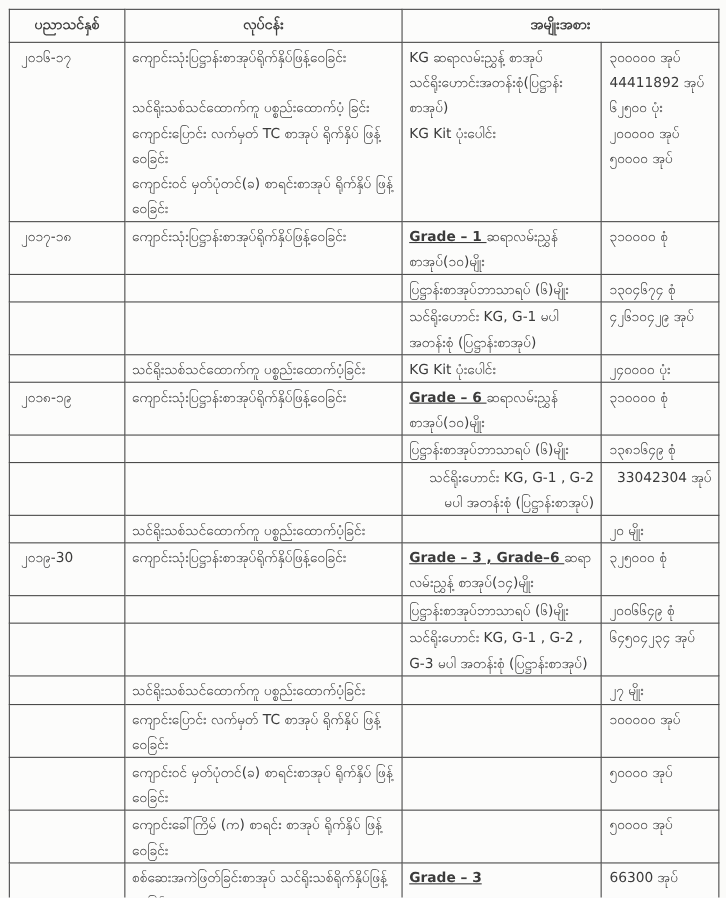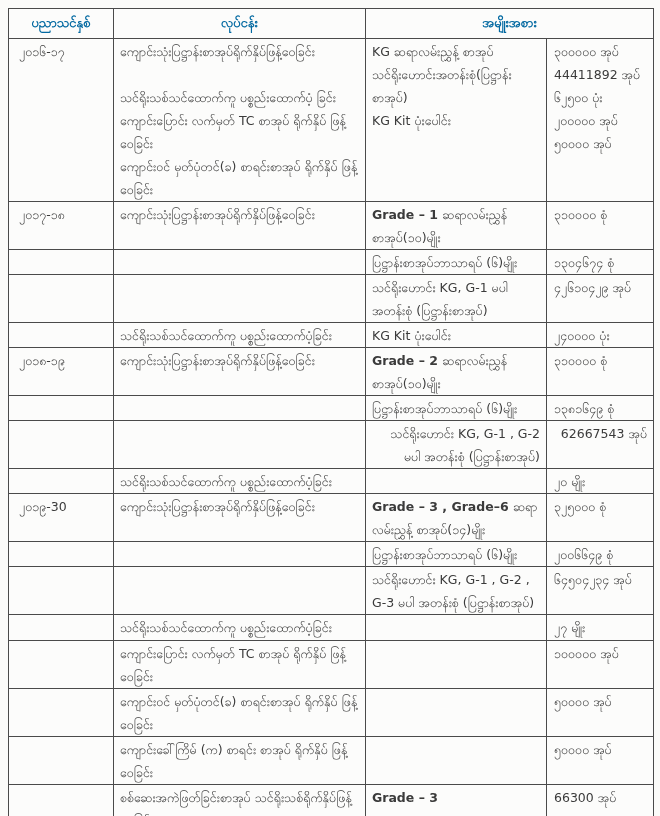--- a/index.html
+++ b/index.html
@@ -28,25 +28,25 @@
     overflow:hidden;
     word-break:break-word;
   }
   th{
     font-size:13px;
     font-weight:bold;
     text-align:center;
     line-height:24px;
     padding:2px 4px;
     height:25px;
-    color:#0369a1;
+    color:#404040;
   }
   .c-year{padding-left:10px;}
   .c-qty{padding-left:7px;}
-  .bold{font-weight:bold;}
+  .bold{font-weight:bold;text-decoration:underline;}
   .ln{min-height:23px;}
 </style>
 </head>
 <body>
 
 <table>
   <colgroup>
     <col style="width:105px">
     <col style="width:252px">
     <col style="width:181px">
@@ -125,21 +125,21 @@
         <td class="c-qty">
           <div class="ln">၂၄၀၀၀၀ ပုံး</div>
         </td>
       </tr>
       <tr style="height: 26px;">
         <td class="c-year">၂၀၁၈-၁၉</td>
         <td class="c-act">
           <div class="ln">ကျောင်းသုံးပြဋ္ဌာန်းစာအုပ်ရိုက်နှိပ်ဖြန့်ဝေခြင်း</div>
         </td>
         <td class="c-cat">
-          <div class="ln"><span class="bold">Grade – 2 </span>ဆရာလမ်းညွှန်စာအုပ်(၁၀)မျိုး</div>
+          <div class="ln"><span class="bold">Grade – 6 </span>ဆရာလမ်းညွှန်စာအုပ်(၁၀)မျိုး</div>
         </td>
         <td class="c-qty">
           <div class="ln">၃၁၀၀၀၀ စုံ</div>
         </td>
       </tr>
       <tr style="height: 22px;">
         <td class="c-year"></td>
         <td class="c-act"></td>
         <td class="c-cat">
           <div class="ln">ပြဋ္ဌာန်းစာအုပ်ဘာသာရပ် (၆)မျိုး</div>
@@ -148,21 +148,21 @@
           <div class="ln">၁၃၈၁၆၄၉ စုံ</div>
         </td>
       </tr>
       <tr style="height: 44px; text-align: right;">
         <td class="c-year"></td>
         <td class="c-act"></td>
         <td class="c-cat">
           <div class="ln">သင်ရိုးဟောင်း KG, G-1 , G-2 မပါ အတန်းစုံ (ပြဋ္ဌာန်းစာအုပ်)</div>
         </td>
         <td class="c-qty">
-          <div class="ln">62667543 အုပ်</div>
+          <div class="ln">33042304 အုပ်</div>
         </td>
       </tr>
       <tr style="height: 25px;">
         <td class="c-year"></td>
         <td class="c-act">
           <div class="ln">သင်ရိုးသစ်သင်ထောက်ကူ ပစ္စည်းထောက်ပံ့ခြင်း</div>
         </td>
         <td class="c-cat"></td>
         <td class="c-qty">
           <div class="ln">၂၀ မျိုး</div>

